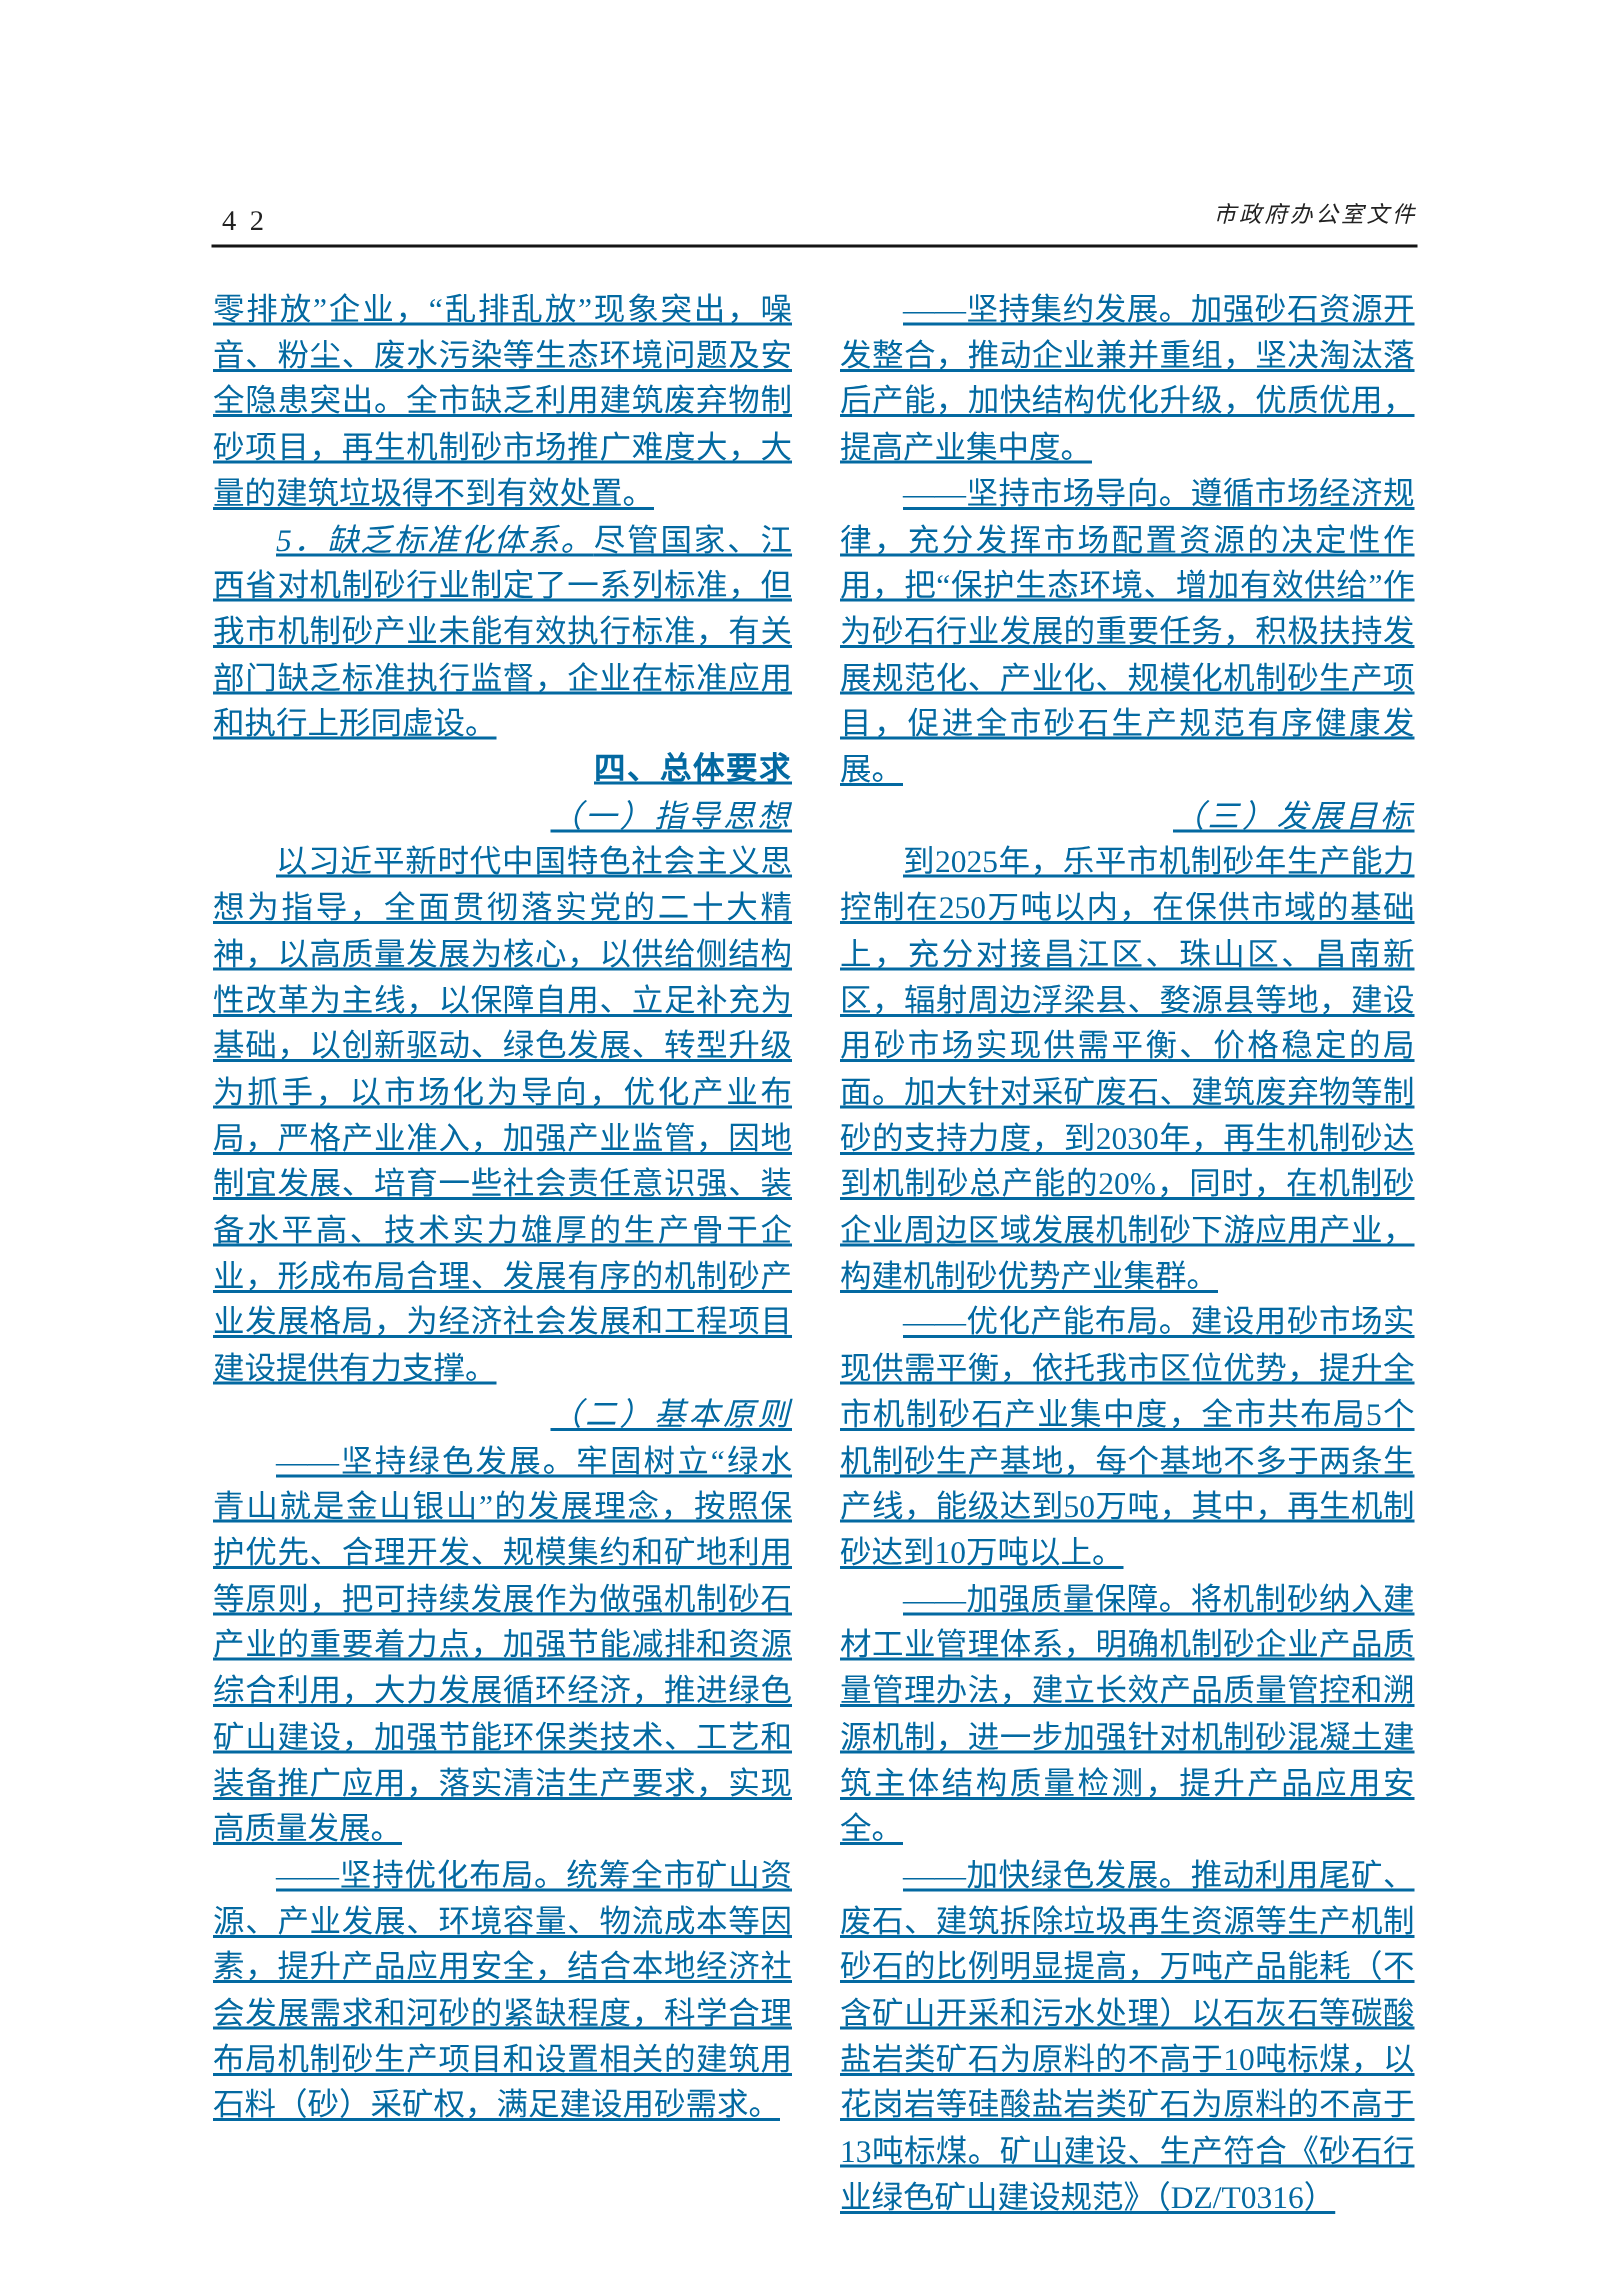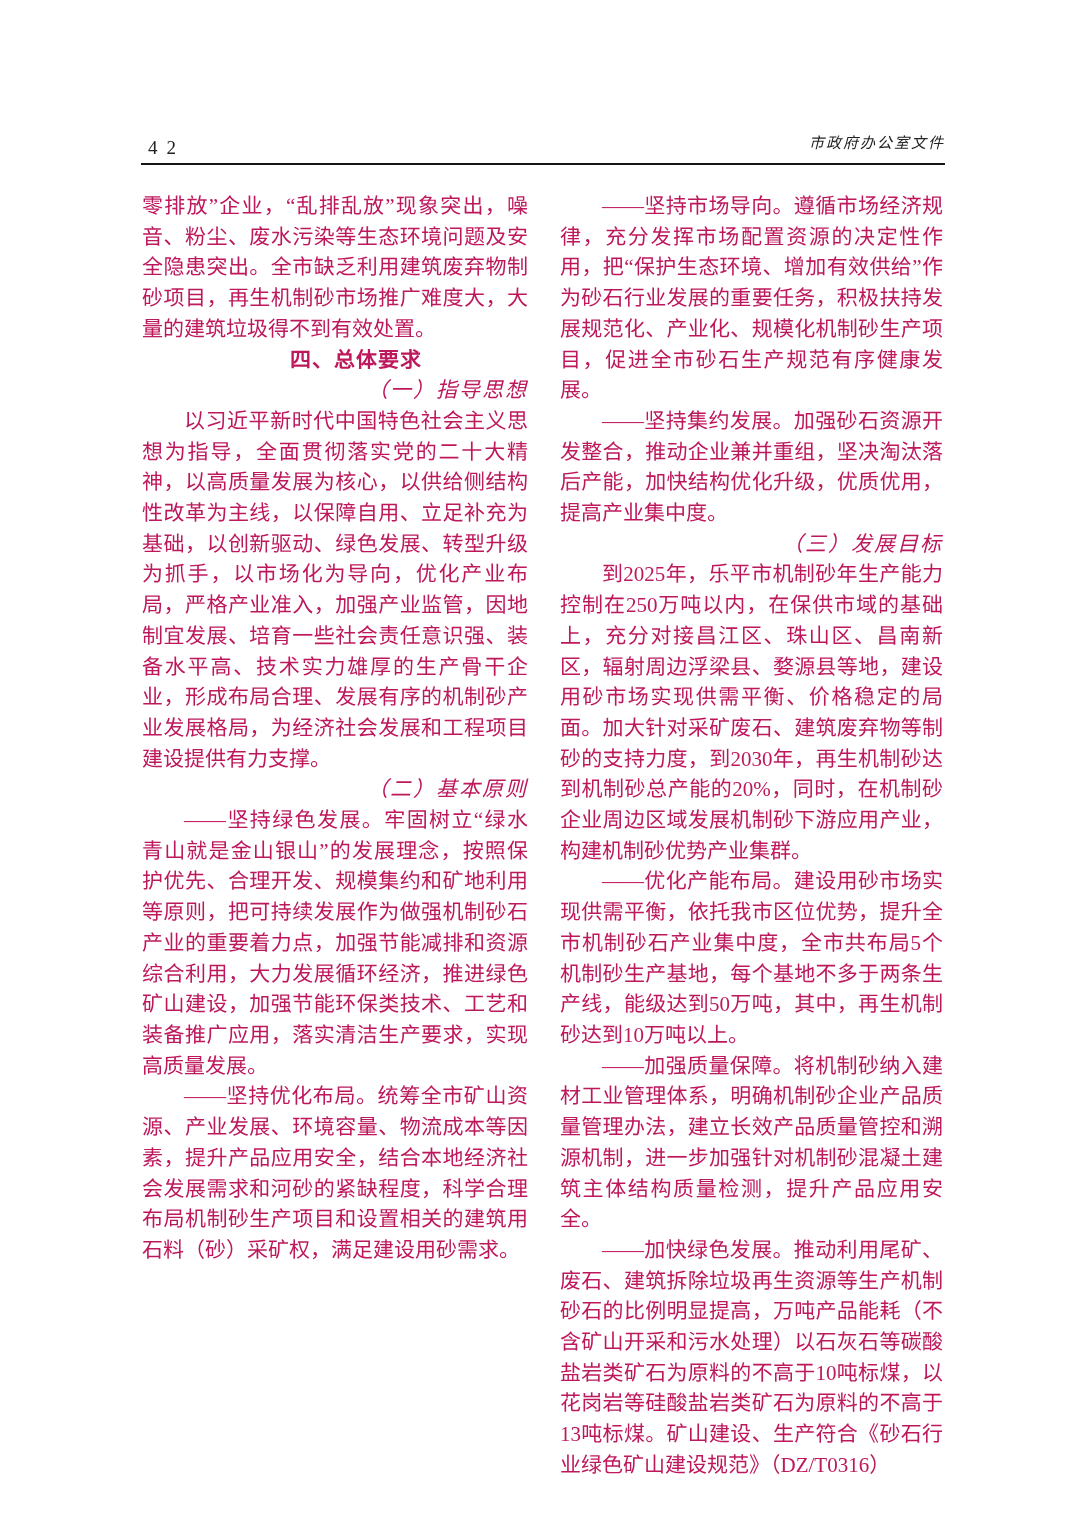--- a/index.html
+++ b/index.html
@@ -41,30 +41,31 @@
     height: 2px;
     background: #151515;
   }
   .col {
     position: absolute;
     top: 191px;
     font-size: 21px;
     line-height: 30.7px;
     text-align: justify;
     text-justify: inter-character;
-    color: #be185d;
+    color: #0369a1;
+    text-decoration: underline;
   }
   .col-left  { left: 142px; width: 386px; }
   .col-right { left: 560px; width: 383px; }
   .col p { margin: 0; padding: 0; }
   .indent { text-indent: 2em; }
   .bold-heading {
     font-weight: bold;
     font-family: "Liberation Sans", "DejaVu Sans", sans-serif;
-    text-align: center;
+    text-align: right;
     letter-spacing: 1px;
   }
   .kaiti-heading {
     font-style: italic;
     text-align: right;
     letter-spacing: 2px;
   }
   .kaiti { font-style: italic; }
 </style>
 </head>
@@ -72,30 +73,31 @@
 
 <div class="page">
   <div>
     <span class="pagenum">42</span>
     <span class="doclabel">市政府办公室文件</span>
   </div>
   <div class="rule"></div>
 
   <div class="col col-left">
       <p class="body">零排放”企业，“乱排乱放”现象突出，噪音、粉尘、废水污染等生态环境问题及安全隐患突出。全市缺乏利用建筑废弃物制砂项目，再生机制砂市场推广难度大，大量的建筑垃圾得不到有效处置。</p>
+      <p class="body indent"><span class="kaiti">5．缺乏标准化体系。</span>尽管国家、江西省对机制砂行业制定了一系列标准，但我市机制砂产业未能有效执行标准，有关部门缺乏标准执行监督，企业在标准应用和执行上形同虚设。</p>
       <p class="bold-heading indent">四、总体要求</p>
       <p class="kaiti-heading indent">（一）指导思想</p>
       <p class="body indent">以习近平新时代中国特色社会主义思想为指导，全面贯彻落实党的二十大精神，以高质量发展为核心，以供给侧结构性改革为主线，以保障自用、立足补充为基础，以创新驱动、绿色发展、转型升级为抓手，以市场化为导向，优化产业布局，严格产业准入，加强产业监管，因地制宜发展、培育一些社会责任意识强、装备水平高、技术实力雄厚的生产骨干企业，形成布局合理、发展有序的机制砂产业发展格局，为经济社会发展和工程项目建设提供有力支撑。</p>
       <p class="kaiti-heading indent">（二）基本原则</p>
       <p class="body indent">——坚持绿色发展。牢固树立“绿水青山就是金山银山”的发展理念，按照保护优先、合理开发、规模集约和矿地利用等原则，把可持续发展作为做强机制砂石产业的重要着力点，加强节能减排和资源综合利用，大力发展循环经济，推进绿色矿山建设，加强节能环保类技术、工艺和装备推广应用，落实清洁生产要求，实现高质量发展。</p>
       <p class="body indent">——坚持优化布局。统筹全市矿山资源、产业发展、环境容量、物流成本等因素，提升产品应用安全，结合本地经济社会发展需求和河砂的紧缺程度，科学合理布局机制砂生产项目和设置相关的建筑用石料（砂）采矿权，满足建设用砂需求。</p>
     </div>
 
   <div class="col col-right">
+      <p class="body indent">——坚持集约发展。加强砂石资源开发整合，推动企业兼并重组，坚决淘汰落后产能，加快结构优化升级，优质优用，提高产业集中度。</p>
       <p class="body indent">——坚持市场导向。遵循市场经济规律，充分发挥市场配置资源的决定性作用，把“保护生态环境、增加有效供给”作为砂石行业发展的重要任务，积极扶持发展规范化、产业化、规模化机制砂生产项目，促进全市砂石生产规范有序健康发展。</p>
-      <p class="body indent">——坚持集约发展。加强砂石资源开发整合，推动企业兼并重组，坚决淘汰落后产能，加快结构优化升级，优质优用，提高产业集中度。</p>
       <p class="kaiti-heading indent">（三）发展目标</p>
       <p class="body indent">到2025年，乐平市机制砂年生产能力控制在250万吨以内，在保供市域的基础上，充分对接昌江区、珠山区、昌南新区，辐射周边浮梁县、婺源县等地，建设用砂市场实现供需平衡、价格稳定的局面。加大针对采矿废石、建筑废弃物等制砂的支持力度，到2030年，再生机制砂达到机制砂总产能的20%，同时，在机制砂企业周边区域发展机制砂下游应用产业，构建机制砂优势产业集群。</p>
       <p class="body indent">——优化产能布局。建设用砂市场实现供需平衡，依托我市区位优势，提升全市机制砂石产业集中度，全市共布局5个机制砂生产基地，每个基地不多于两条生产线，能级达到50万吨，其中，再生机制砂达到10万吨以上。</p>
       <p class="body indent">——加强质量保障。将机制砂纳入建材工业管理体系，明确机制砂企业产品质量管理办法，建立长效产品质量管控和溯源机制，进一步加强针对机制砂混凝土建筑主体结构质量检测，提升产品应用安全。</p>
       <p class="body indent">——加快绿色发展。推动利用尾矿、废石、建筑拆除垃圾再生资源等生产机制砂石的比例明显提高，万吨产品能耗（不含矿山开采和污水处理）以石灰石等碳酸盐岩类矿石为原料的不高于10吨标煤，以花岗岩等硅酸盐岩类矿石为原料的不高于13吨标煤。矿山建设、生产符合《砂石行业绿色矿山建设规范》（DZ/T0316）</p>
     </div>
 </div>
 
 </body></html>

